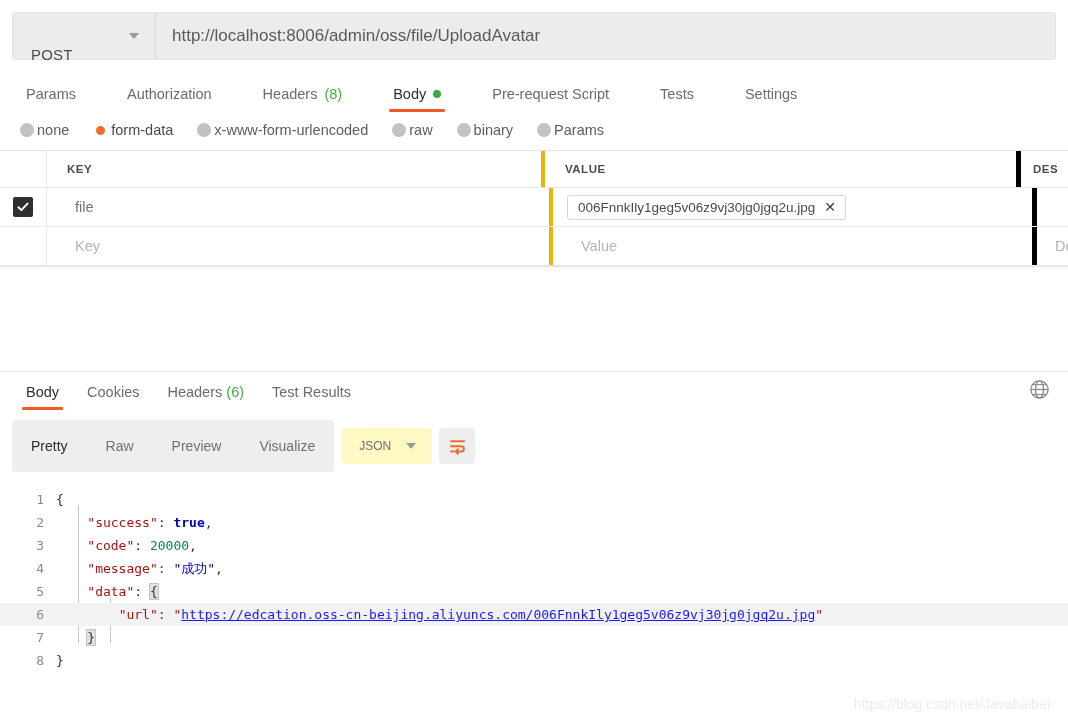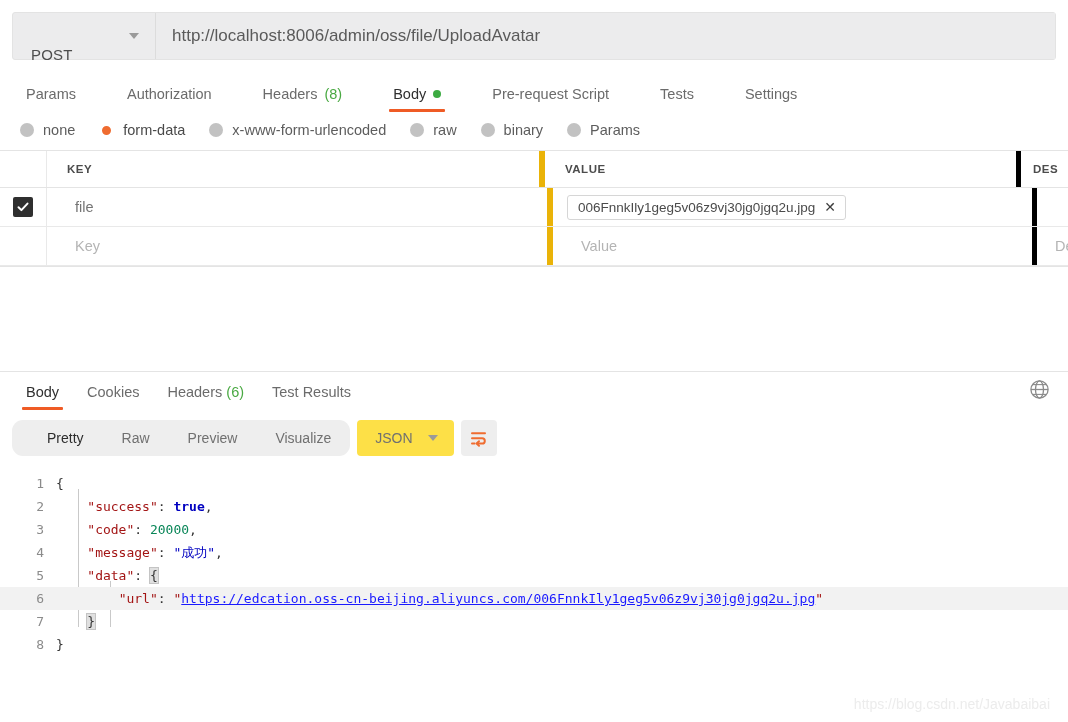--- a/index.html
+++ b/index.html
@@ -74,21 +74,21 @@
     background:#3cab42; display:inline-block;
   }
 
   
   .radio-row {
     display:flex; align-items:center;
     padding:10px 12px 12px 20px;
     gap:24px;
   }
   .radio-item {
-    display:flex; align-items:center; gap:9px;
+    display:flex; align-items:center; gap:3px;
     font-size:14.5px; color:#5d5d5d;
     cursor:pointer; white-space:nowrap;
   }
   .radio-dot {
     width:14px;height:14px;border-radius:50%;
     background:#c2c2c2;
     display:inline-block; flex:none;
   }
   .radio-item.selected .radio-dot {
     background:#ef6c30;
@@ -114,21 +114,21 @@
   .kv-row.datarow { height:39px; border-bottom:1px solid #e9e9e9;gap:8px; }
   .cell-check {
     width:47px; flex:none;
     display:flex; align-items:center; justify-content:center;
     border-right:1px solid #e9e9e9;
   }
   .cell-key {
     width:498px; flex:none;
     display:flex; align-items:center;
     padding-left:20px;
-    border-right:6px solid #eab308;
+    border-right:4px solid #eab308;
   }
   .cell-value {
     width:476px; flex:none;
     display:flex; align-items:center;
     padding-left:6px;
     border-right:5px solid #000000;
   }
   .cell-desc {
     flex:1;
     display:flex; align-items:center;
@@ -183,35 +183,34 @@
     position:absolute; right:18px; bottom:6px;
     cursor:pointer;
   }
 
   .fmt-bar {
     display:flex; align-items:center; gap:7px;
     padding:10px 0 10px 12px;
   }
   .seg-group {
     display:flex; align-items:center;
-    background:#eeeeee; border-radius:11px;
-    height:36px;
-    padding-left:16px;
+    background:#eeeeee; border-radius:4px;
+    height:52px;
   }
   .seg {
     padding:0 19px; height:36px;
     display:flex; align-items:center;
     font-size:14px; color:#707070; cursor:pointer;
   }
   .seg.active { color:#2d2d2d; }
   .fmt-select {
     display:flex; align-items:center; gap:15px;
-    background:#fde047; border-radius:4px;
+    background:#fef9c3; border-radius:4px;
     height:36px; padding:0 16px 0 18px;
-    font-size:14px; color:#707070; cursor:pointer;
+    font-size:12px; color:#707070; cursor:pointer;
   }
   .wrap-btn {
     width:36px;height:36px;
     background:#eeeeee;border-radius:4px;
     display:flex;align-items:center;justify-content:center;
     cursor:pointer;
   }
 
   
   .json-view {

